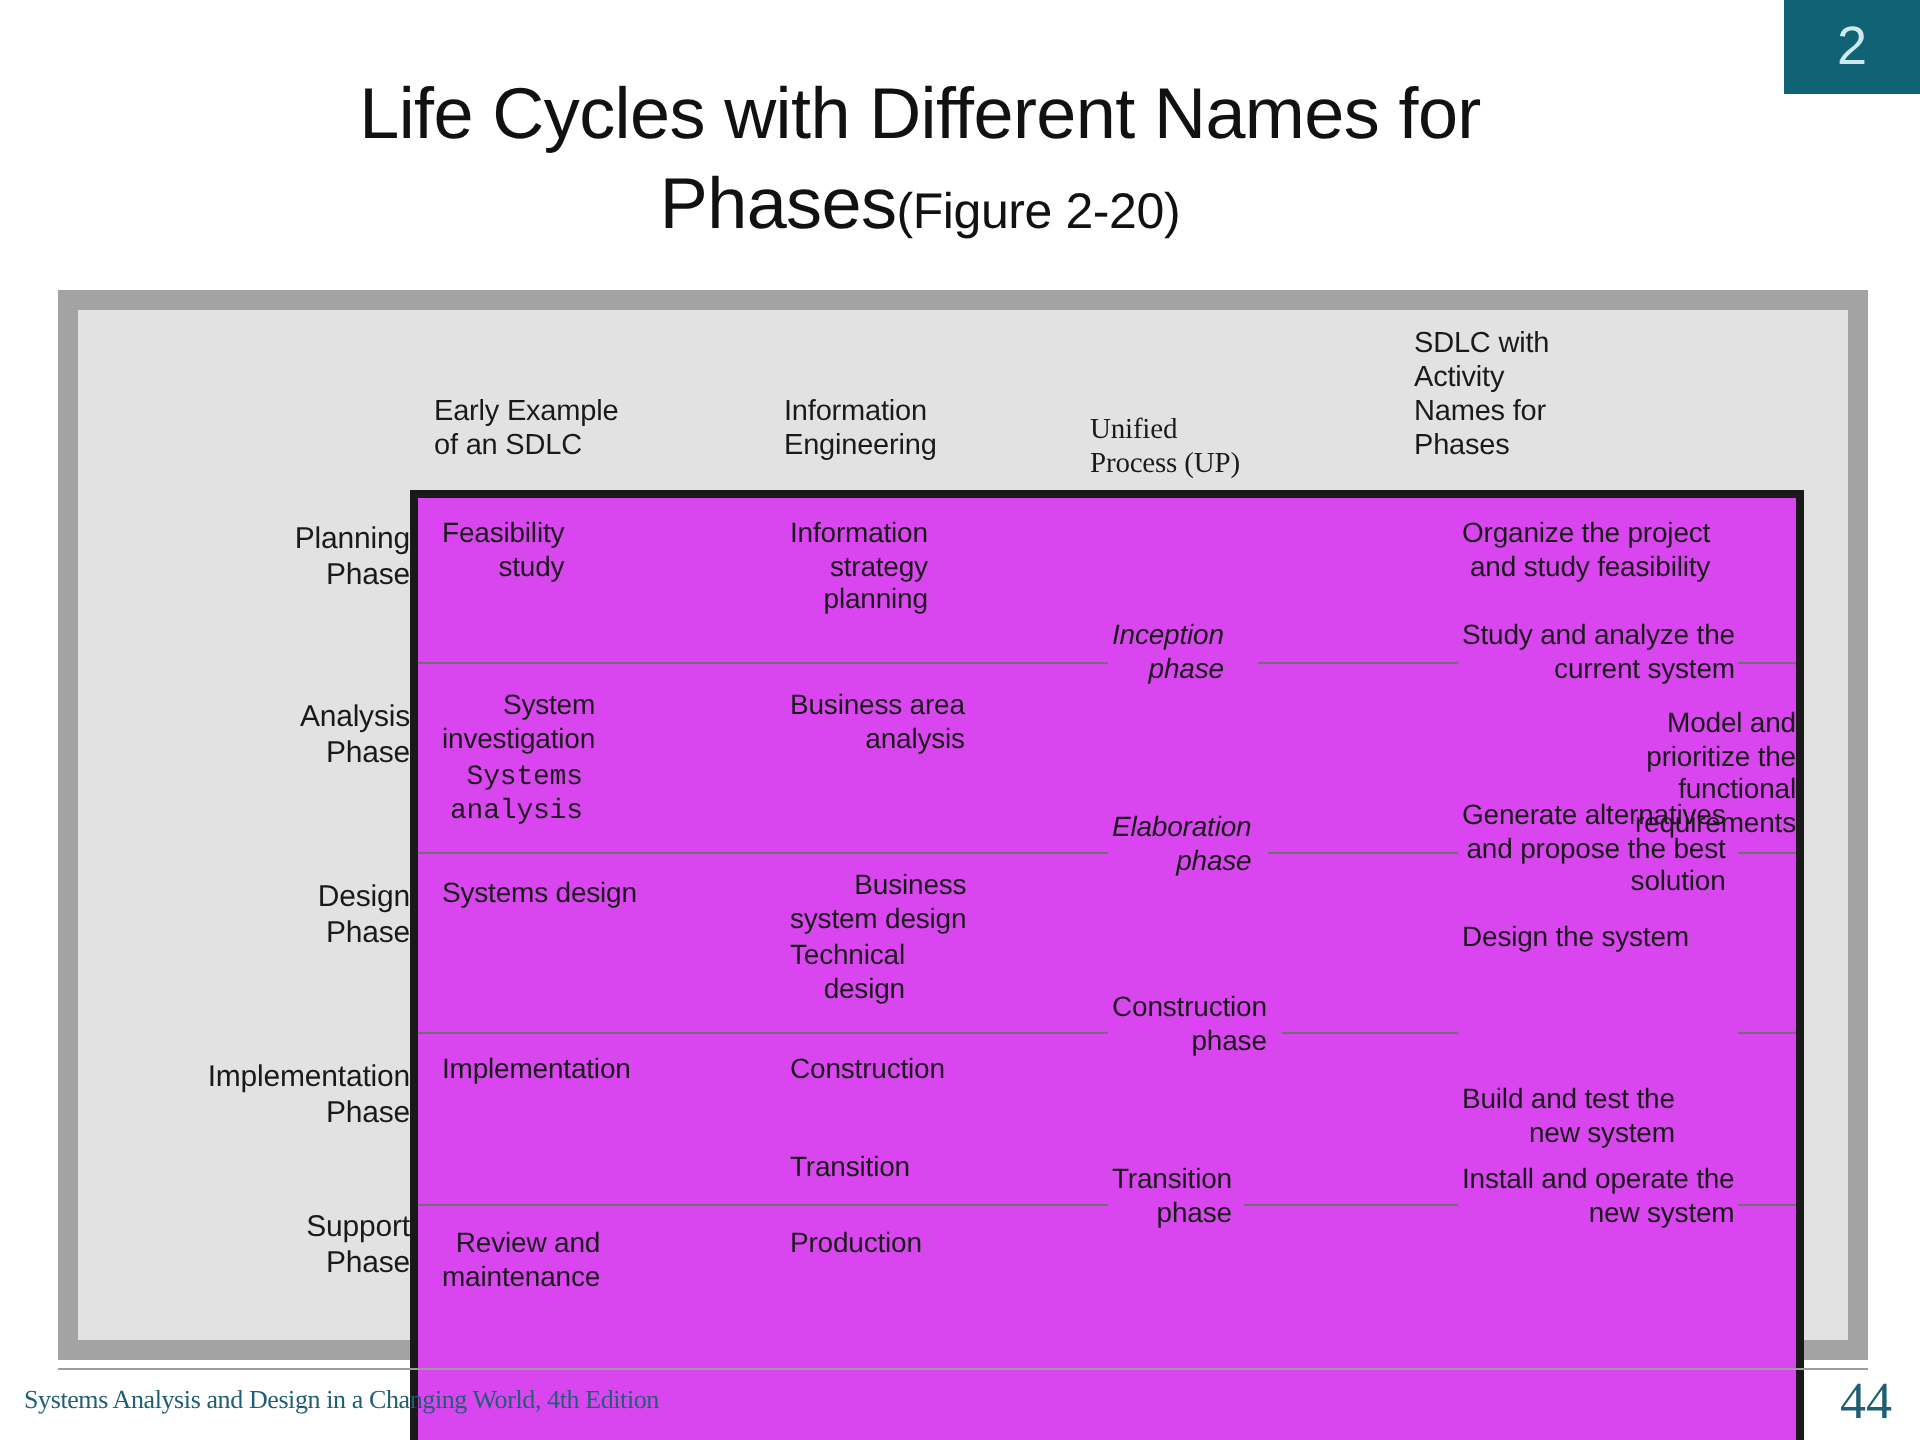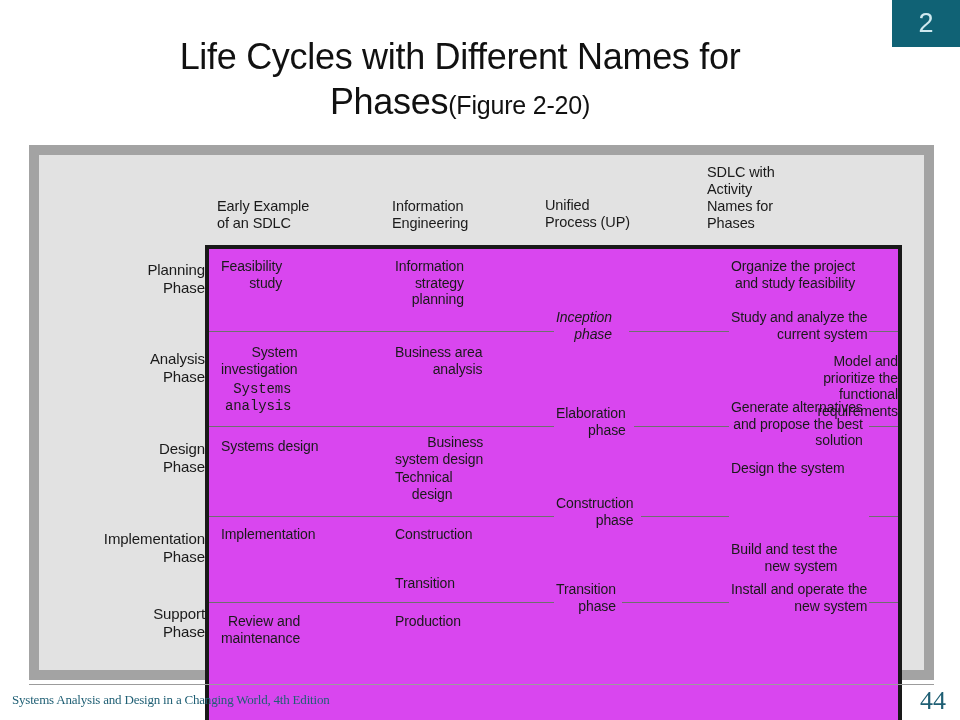--- a/index.html
+++ b/index.html
@@ -178,21 +178,21 @@
   <div id="title-line2"><span>Phases</span><span id="title-figure">(Figure 2-20)</span></div>
 </div>
 
 <div id="figure-frame">
   <div id="figure-inner">
 
     <div class="col-header" style="left:178px; top:43px; width:160px;">Early Example
 of an SDLC</div>
     <div class="col-header" style="left:353px; top:43px; width:150px;">Information
 Engineering</div>
-    <div class="col-header" style="left:506px; top:42px; width:150px;">Unified
+    <div class="col-header" style="left:506px; top:52px; width:150px;font-family:Liberation Serif, serif;">Unified
 Process (UP)</div>
     <div class="col-header" style="left:668px; top:9px; width:150px;">SDLC with
 Activity
 Names for
 Phases</div>
 
     <div id="phase-label-col">
       <div class="phase-label" style="top:106px;">Planning
 Phase</div>
       <div class="phase-label" style="top:195px;">Analysis
@@ -243,21 +243,21 @@
         <div class="cell" style="left:186px; top:185px;">Business
 system design</div>
         <div class="cell" style="left:186px; top:220px;">Technical
 design</div>
         <div class="cell" style="left:186px; top:277px;">Construction</div>
         <div class="cell" style="left:186px; top:326px;">Transition</div>
         <div class="cell" style="left:186px; top:364px;">Production</div>
 
         <div class="cell" style="left:347px; top:60px;font-style:italic;">Inception
 phase</div>
-        <div class="cell" style="left:347px; top:156px;">Elaboration
+        <div class="cell" style="left:347px; top:156px;font-style:italic;">Elaboration
 phase</div>
         <div class="cell" style="left:347px; top:246px;">Construction
 phase</div>
         <div class="cell" style="left:347px; top:332px;">Transition
 phase</div>
 
         <div class="cell" style="left:522px; top:9px;">Organize the project
 and study feasibility</div>
         <div class="cell" style="left:522px; top:60px;">Study and analyze the
 current system</div>

